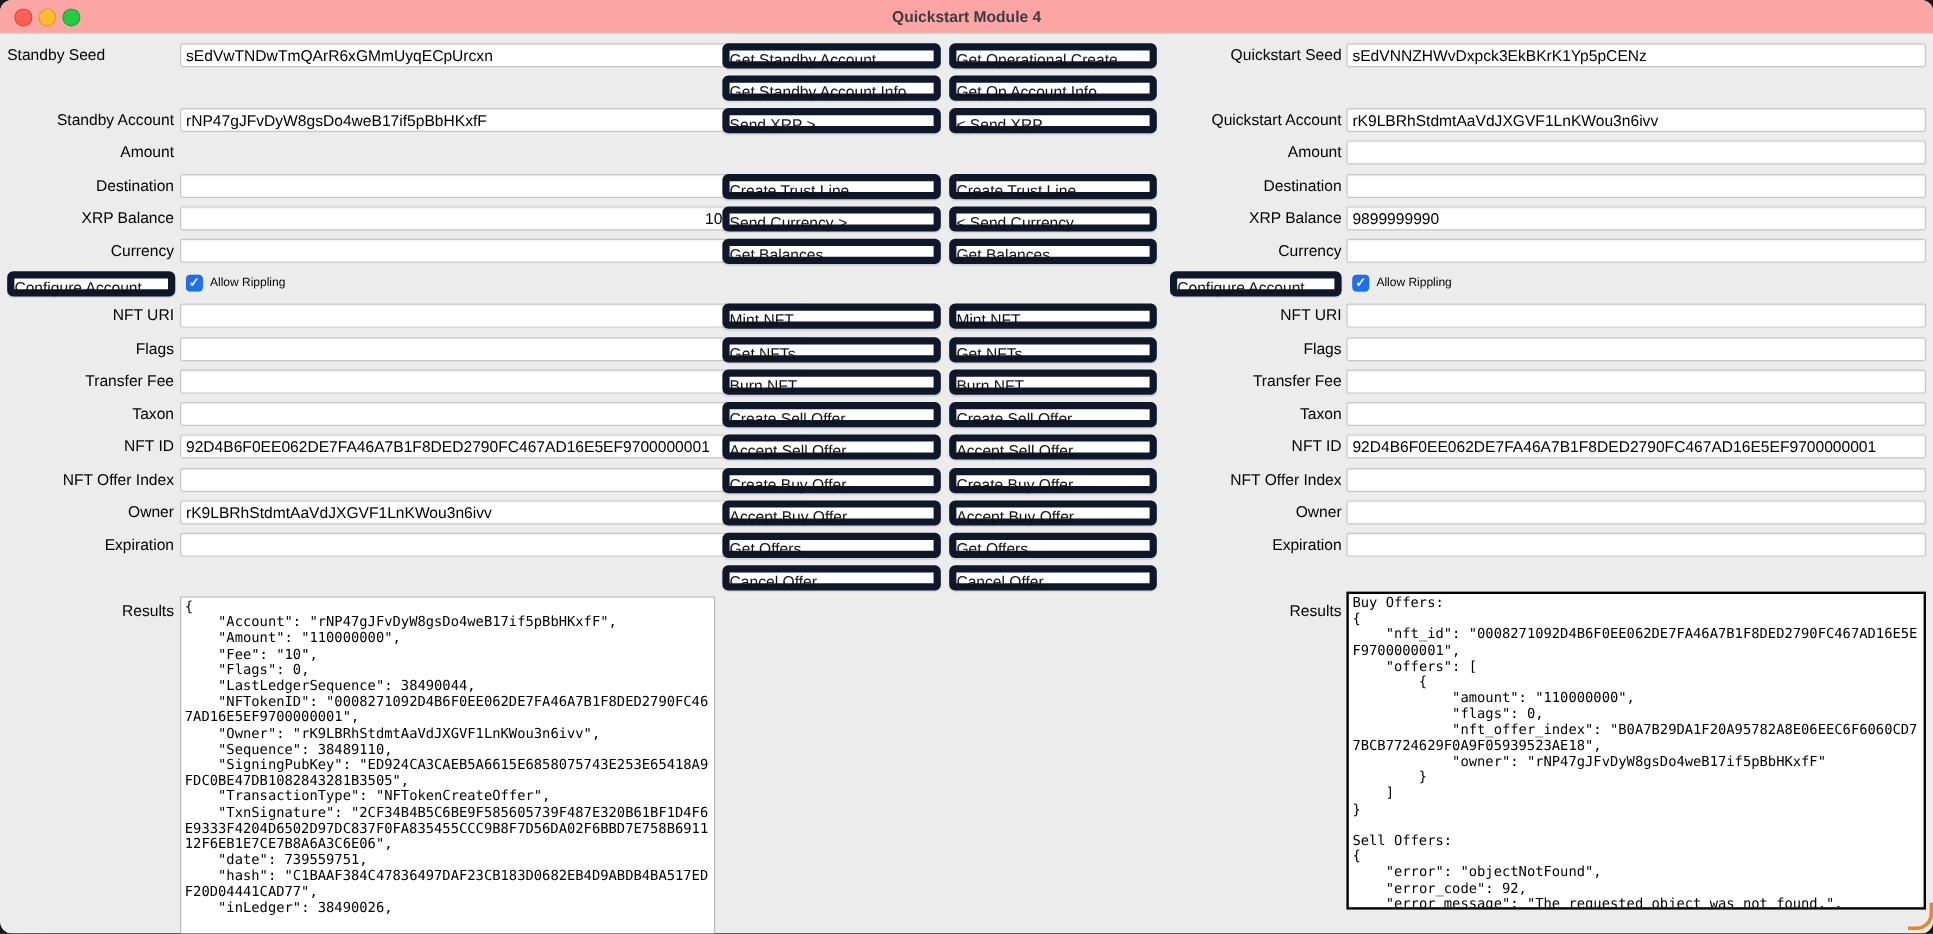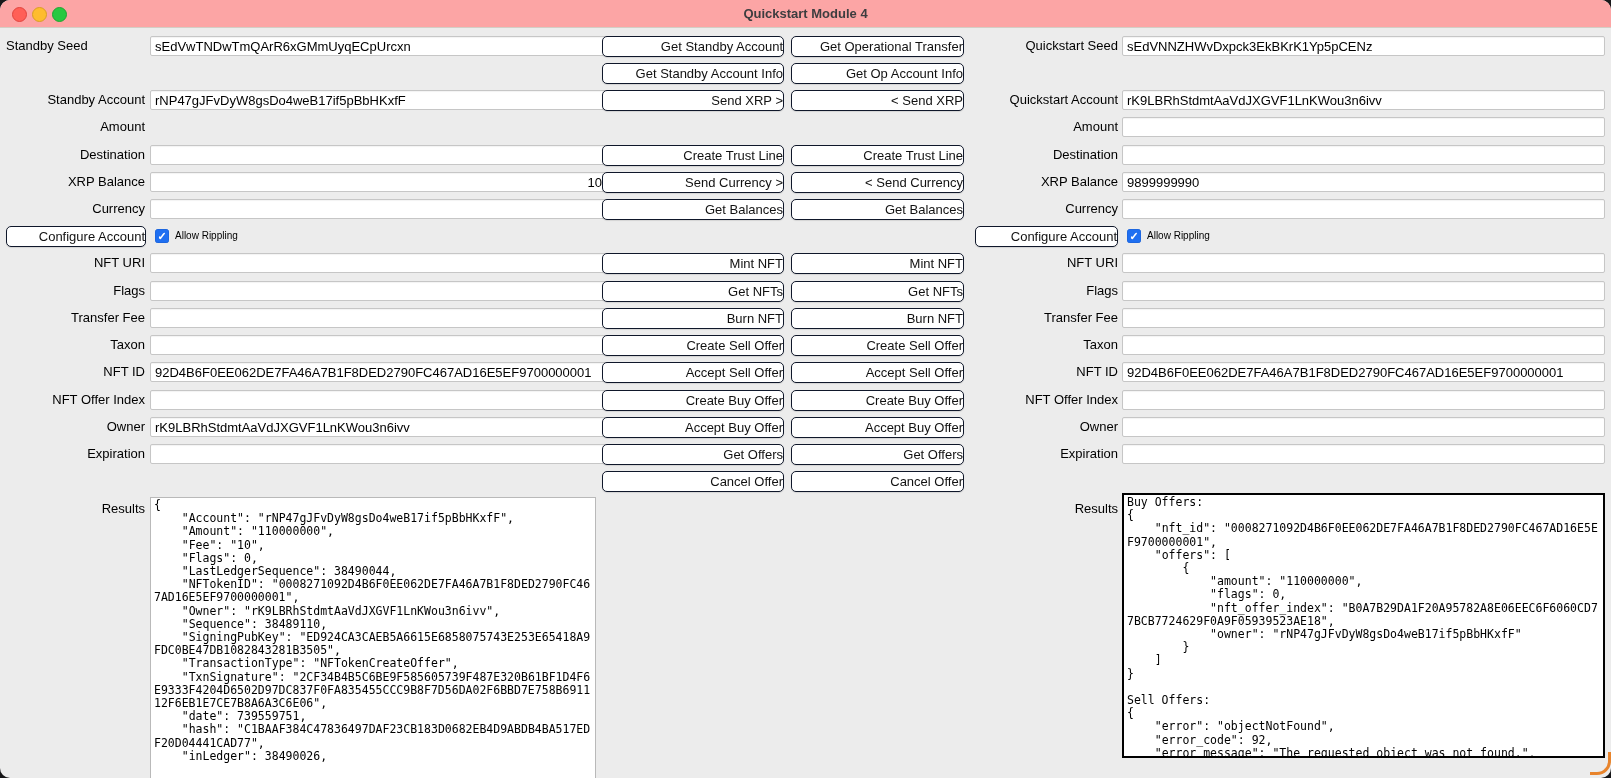--- a/index.html
+++ b/index.html
@@ -30,23 +30,23 @@
   .input{
     position:absolute;height:20px;box-sizing:border-box;background:#fff;
     border:1px solid #c6c6c6;border-radius:2px;padding:0 4px;
     font-family:"Liberation Sans",sans-serif;font-size:13px;color:#000;outline:none;
     box-shadow:inset 0 1px 1px rgba(0,0,0,.05);
   }
   .in-l{left:150px;width:522px;}
   .in-r{left:1122px;width:483px;}
   .btn{
     position:absolute;height:21px;box-sizing:border-box;background:#fff;
-    border:1px solid #0f172a;border-radius:5px;
+    border:6px solid #0f172a;border-radius:5px;
     font-family:"Liberation Sans",sans-serif;font-size:13px;color:#111;
-    text-align:right;padding:0;box-shadow:0 1px 1px rgba(0,0,0,.10);cursor:default;
+    text-align:left;padding:0;box-shadow:0 1px 1px rgba(0,0,0,.10);cursor:default;
   }
   .colA{left:602px;width:182px;}
   .colB{left:791px;width:173px;}
   .cfg-l{left:6px;width:140px;}
   .cfg-r{left:975px;width:143px;}
   .checkbox{
     position:absolute;width:14px;height:14px;border-radius:3.5px;background:#1f6ff1;
     box-shadow:inset 0 0 0 .5px #1a5fd0;
   }
   .checkbox .check{
@@ -154,21 +154,21 @@
   <button class="btn colA" style="top:253px">Mint NFT</button>
   <button class="btn colA" style="top:281px">Get NFTs</button>
   <button class="btn colA" style="top:308px">Burn NFT</button>
   <button class="btn colA" style="top:335px">Create Sell Offer</button>
   <button class="btn colA" style="top:362px">Accept Sell Offer</button>
   <button class="btn colA" style="top:390px">Create Buy Offer</button>
   <button class="btn colA" style="top:417px">Accept Buy Offer</button>
   <button class="btn colA" style="top:444px">Get Offers</button>
   <button class="btn colA" style="top:471px">Cancel Offer</button>
 
-  <button class="btn colB" style="top:36px">Get Operational Transfer</button>
+  <button class="btn colB" style="top:36px">Get Operational Create</button>
   <button class="btn colB" style="top:63px">Get Op Account Info</button>
   <button class="btn colB" style="top:90px">&lt; Send XRP</button>
   <button class="btn colB" style="top:145px">Create Trust Line</button>
   <button class="btn colB" style="top:172px">&lt; Send Currency</button>
   <button class="btn colB" style="top:199px">Get Balances</button>
   <button class="btn colB" style="top:253px">Mint NFT</button>
   <button class="btn colB" style="top:281px">Get NFTs</button>
   <button class="btn colB" style="top:308px">Burn NFT</button>
   <button class="btn colB" style="top:335px">Create Sell Offer</button>
   <button class="btn colB" style="top:362px">Accept Sell Offer</button>

